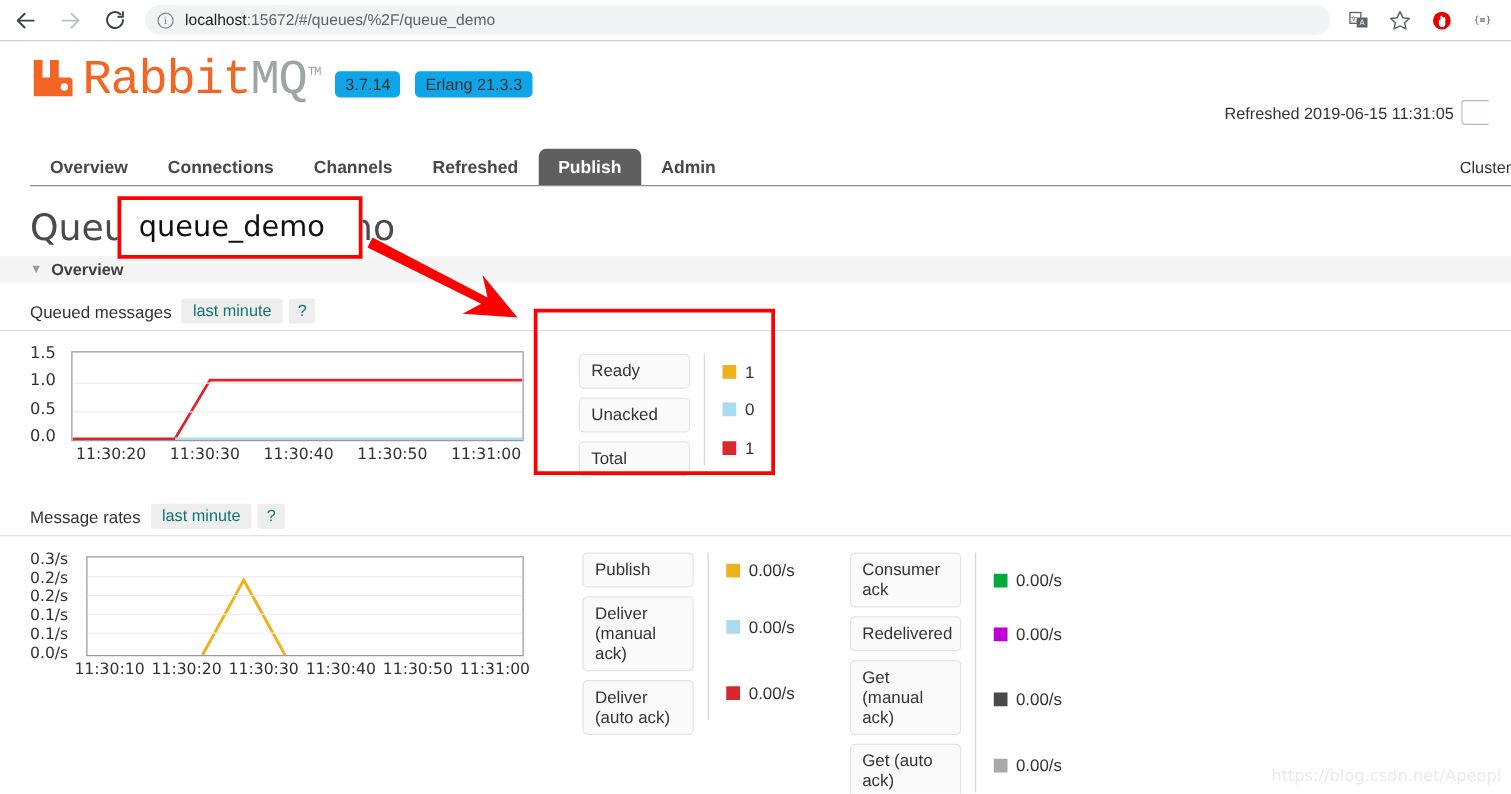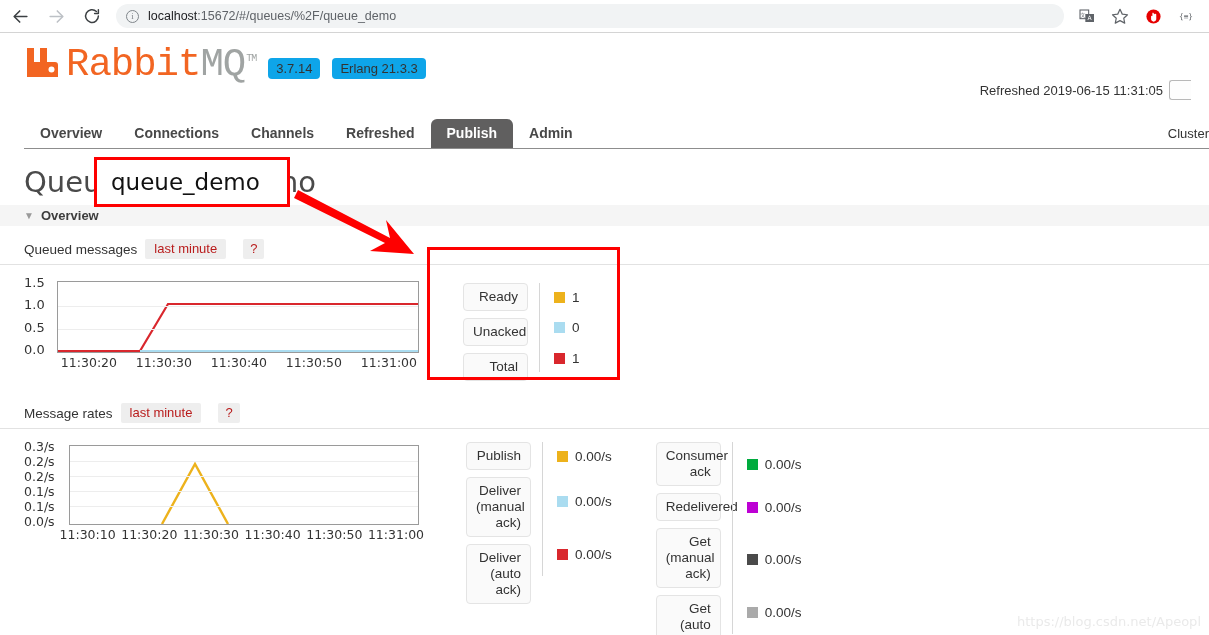--- a/index.html
+++ b/index.html
@@ -132,23 +132,23 @@
   .stat-block{ position:relative; margin-top:13px; }
   .stat-head{
     display:flex; align-items:center;
     padding-left:24px;
     border-bottom:1px solid #e2e2e2;
     padding-bottom:5px;
     padding-right:24px;
   }
   .stat-title{ font-size:13.5px; color:#333; margin-right:8px; white-space:nowrap; }
   .pill{
-    background:#eeeeee; color:#b91c1c;
+    background:#eeeeee; color:#0f766e;
     font-size:13px; padding:2px 7px 3px 7px;
-    border-radius:2px; margin-right:17px;
+    border-radius:2px; margin-right:5px;
     white-space:nowrap;
   }
   .pill.q{ padding:2px 9px 3px 9px; }
 
   .stat-body{ display:flex; align-items:flex-start; padding-left:24px; margin-top:10px; }
 
   
   .chart-wrap{ position:relative; }
   .y-labels{
     position:absolute; left:0; top:0;
@@ -174,24 +174,24 @@
 
   
   .legend-group{ display:flex; align-items:flex-start; }
   .legend-labels{ display:flex; flex-direction:column; }
   .legend-values{ display:flex; flex-direction:column; border-left:1px solid #d6d6d6; padding-left:14px; margin-left:11px; }
   .lbl-box{
     border:1px solid #e4e4e4;
     background:#fafafa;
     border-radius:4px;
     font-size:13.5px; color:#333;
-    text-align:right;
+    text-align:left;
     padding:5px 9px;
     margin-bottom:7px;
-    width:65px;
+    width:89px;
     line-height:16px;
   }
   .val-row{
     display:flex; align-items:center;
     font-size:13.5px; color:#333;
     margin-bottom:7px;
     white-space:nowrap;
   }
   .swatch{ width:11px; height:11px; margin-right:7px; display:inline-block; flex:none; }
 

